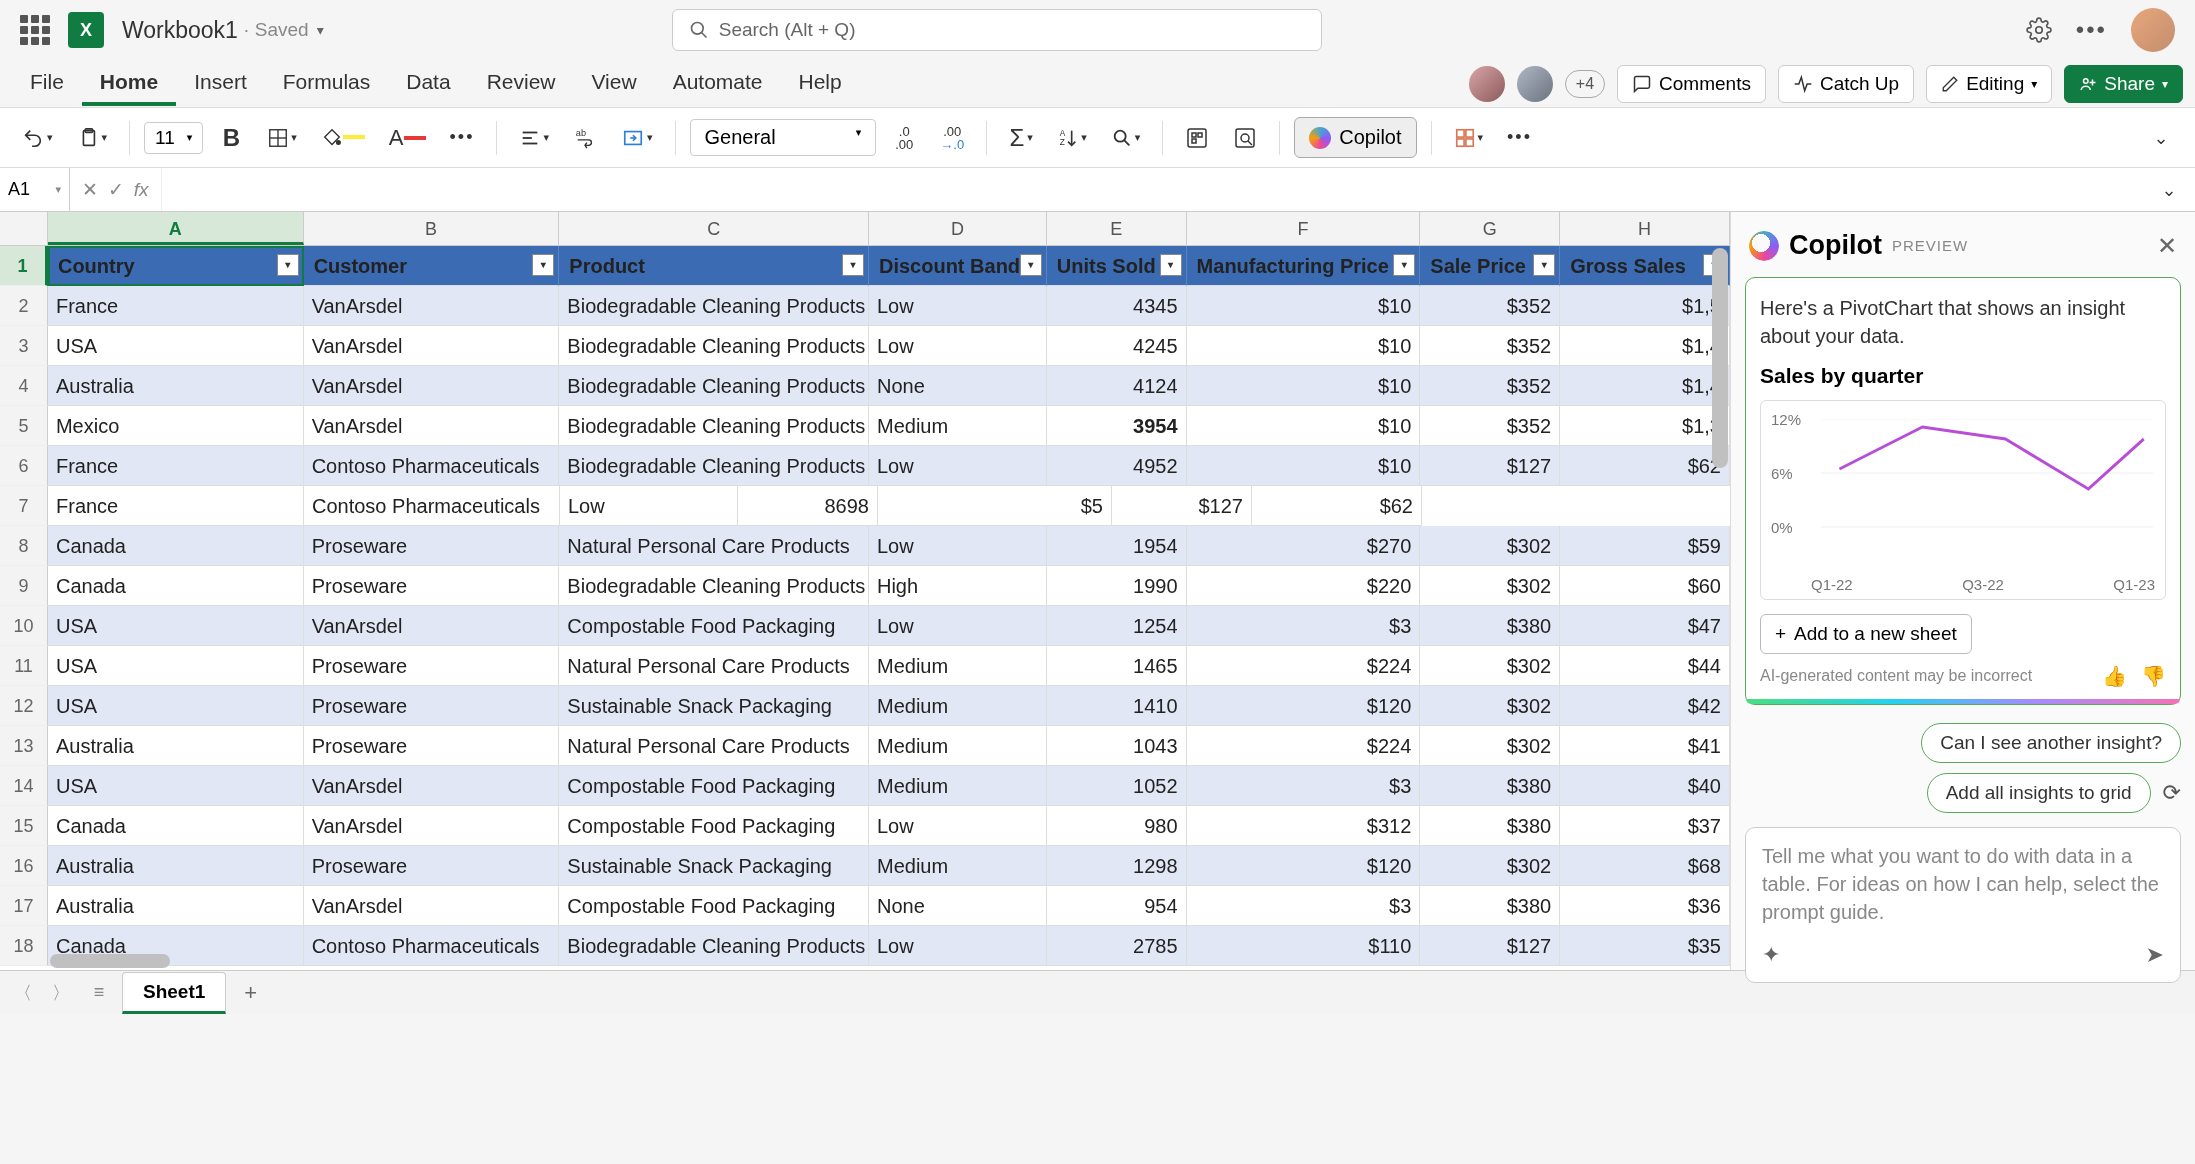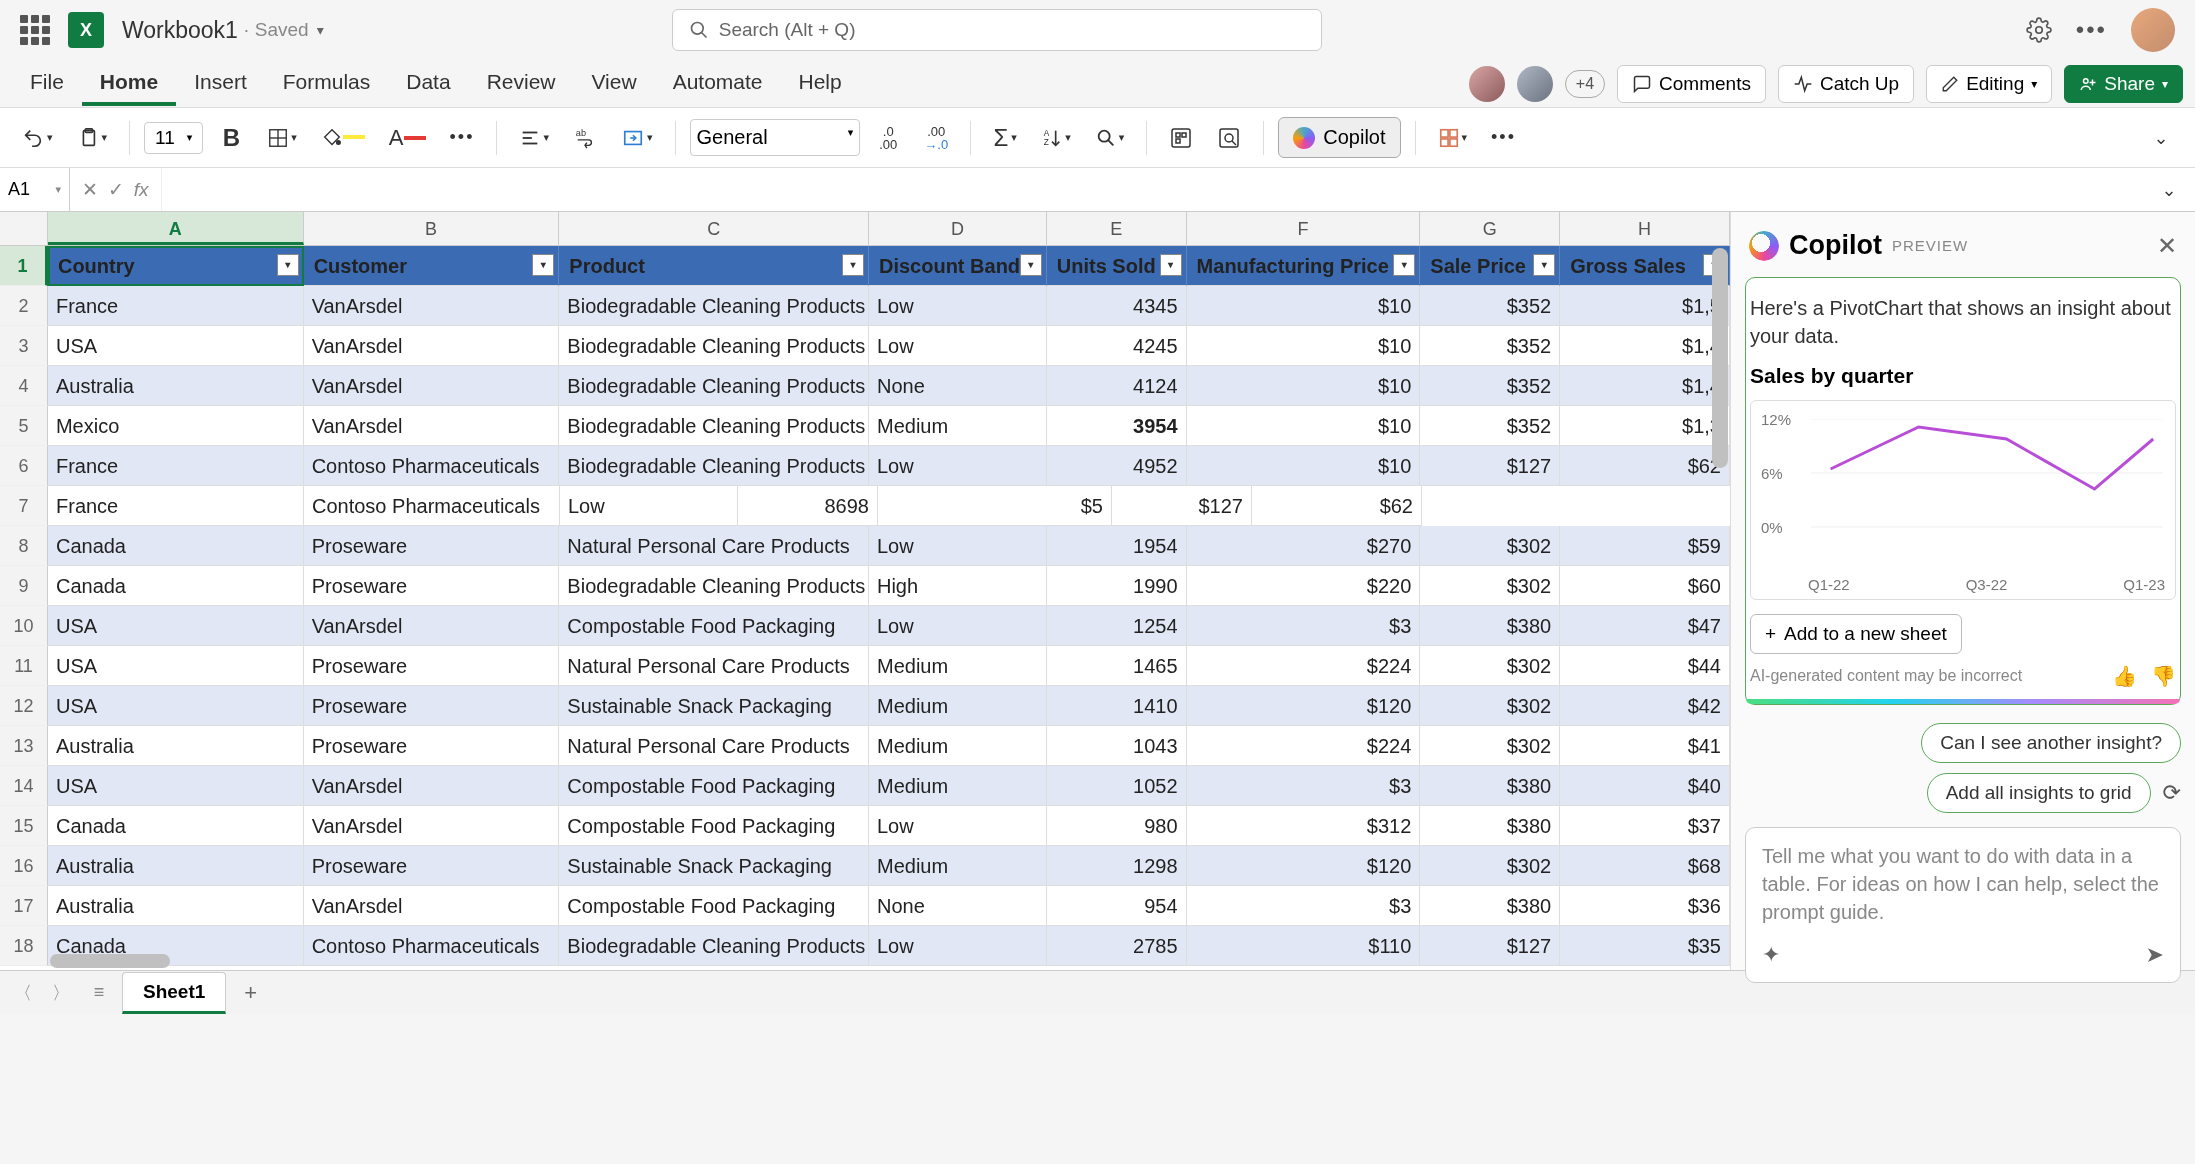--- a/index.html
+++ b/index.html
@@ -27,21 +27,21 @@
 .av1{background:linear-gradient(135deg,#d9a6a6,#8b5a5a);} .av2{background:linear-gradient(135deg,#b0b8c4,#6b7280);}
 .badge-count { border:1px solid #aaa; border-radius:16px; padding:4px 10px; font-size:16px; color:#555; }
 .rbtn { display:flex; align-items:center; gap:7px; padding:7px 14px; border:1px solid #ccc; border-radius:6px; background:#fff; font-size:19px; cursor:pointer; }
 .rbtn.share { background:#107C41; color:#fff; border-color:#107C41; }
 
 
 .toolbar { display:flex; align-items:center; height:60px; padding:0 14px; gap:8px; background:#fff; border-bottom:1px solid #ddd; }
 .tbtn { display:flex; align-items:center; justify-content:center; min-width:40px; height:40px; padding:0 8px; border-radius:4px; cursor:pointer; color:#333; font-size:18px; }
 .sep { width:1px; height:34px; background:#ddd; margin:0 6px; }
 .fontsize-box { display:flex; align-items:center; border:1px solid #ccc; border-radius:4px; padding:4px 10px; gap:12px; }
-.format-select { display:flex; align-items:flex-start; border:1px solid #ccc; border-radius:4px; padding:6px 6px; gap:80px; font-size:20px; }
+.format-select { display:flex; align-items:flex-start; border:1px solid #ccc; border-radius:4px; padding:6px 14px; gap:80px; font-size:20px; }
 .copilot-btn { display:flex; align-items:center; gap:8px; padding:8px 14px; border:1px solid #aaa; border-radius:6px; background:#eee; }
 
 
 .formulabar { display:flex; align-items:center; height:44px; background:#fff; border-bottom:1px solid #ccc; }
 .namebox { width:70px; display:flex; align-items:center; justify-content:space-between; padding:0 8px; border-right:1px solid #ccc; height:100%; font-size:18px; }
 .fx-controls { display:flex; align-items:center; gap:10px; padding:0 12px; color:#888; border-right:1px solid #eee; height:100%; }
 .formula-input { flex:1; padding:0 12px; height:100%; }
 
 
 .gridwrap { display:flex; height:758px; background:#fff; }
@@ -64,27 +64,27 @@
 .vscroll { position:absolute; right:2px; top:36px; width:16px; height:220px; background:#c0c0c0; border-radius:8px; }
 .hscroll { position:absolute; left:50px; bottom:2px; width:120px; height:14px; background:#c0c0c0; border-radius:7px; }
 
 
 .copilot-pane { width:465px; background:#fafafa; border-left:1px solid #ddd; display:flex; flex-direction:column; padding:10px 14px 0 14px; }
 .cp-header { display:flex; align-items:center; gap:10px; padding:8px 4px 16px; }
 .cp-logo { width:30px; height:30px; background:conic-gradient(#4ac,#8b5cf6,#ec4899,#f59e0b,#4ac); border-radius:50%; mask:radial-gradient(circle at 40% 40%, transparent 35%, black 36%); }
 .cp-title { font-size:27px; font-weight:600; }
 .cp-preview { font-size:15px; color:#888; letter-spacing:1px; }
 .cp-close { margin-left:auto; font-size:24px; color:#666; cursor:pointer; }
-.cp-card { border:1px solid #5ba85b; border-radius:10px; padding:16px 4px; background:#fff; position:relative; }
+.cp-card { border:1px solid #5ba85b; border-radius:10px; padding:16px 14px; background:#fff; position:relative; }
 .cp-card::after{content:"";position:absolute;left:0;right:0;bottom:0;height:5px;background:linear-gradient(90deg,#4ade80,#22d3ee,#a78bfa,#f472b6);border-radius:0 0 10px 10px;}
 .cp-card p { font-size:20px; color:#333; margin-bottom:14px; line-height:1.4; }
 .cp-card h4 { font-size:21px; font-weight:700; margin-bottom:12px; }
 .sparkchart { border:1px solid #ddd; border-radius:6px; height:200px; padding:12px 12px 8px; margin-bottom:14px; position:relative; }
 .ylab { position:absolute; left:10px; font-size:15px; color:#777; }
-.xlab-row { position:absolute; bottom:6px; left:57px; right:10px; display:flex; justify-content:space-between; font-size:15px; color:#777; }
+.xlab-row { position:absolute; bottom:6px; left:50px; right:10px; display:flex; justify-content:space-between; font-size:15px; color:#777; }
 .spark-line { position:absolute; left:60px; right:12px; top:18px; height:130px; }
 .add-sheet-btn { display:inline-flex; align-items:center; gap:8px; border:1px solid #bbb; border-radius:6px; padding:8px 14px; font-size:19px; cursor:pointer; }
 .cp-disclaimer { font-size:16px; color:#888; margin-top:10px; display:flex; align-items:center; }
 .thumb { margin-left:auto; display:flex; gap:14px; color:#888; font-size:20px; }
 .chip-row { display:flex; justify-content:flex-end; gap:12px; margin-top:18px; align-items:center; }
 .chip { border:1px solid #5ba85b; border-radius:20px; padding:8px 18px; font-size:19px; color:#333; background:#fff; cursor:pointer; }
 .reload { font-size:22px; color:#555; cursor:pointer; }
 .cp-input { margin-top:14px; border:1px solid #ccc; border-radius:10px; padding:14px 16px; background:#fff; flex:1; display:flex; flex-direction:column; }
 .cp-input-text { color:#888; font-size:20px; line-height:1.4; flex:1; }
 .cp-input-row { display:flex; justify-content:space-between; margin-top:16px; font-size:22px; color:#666; }

